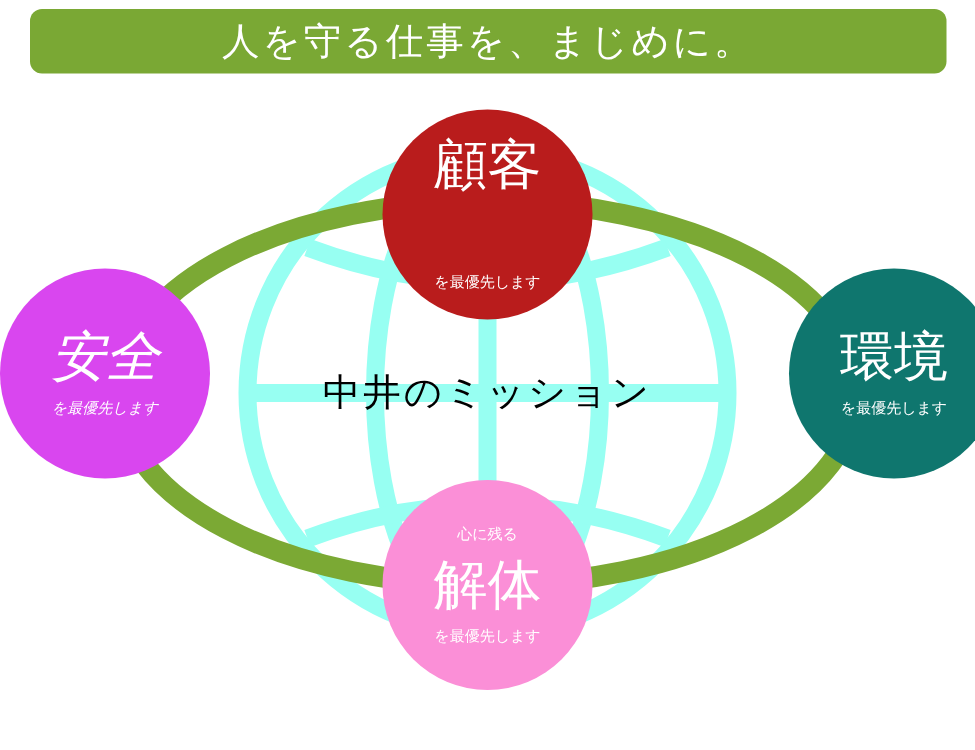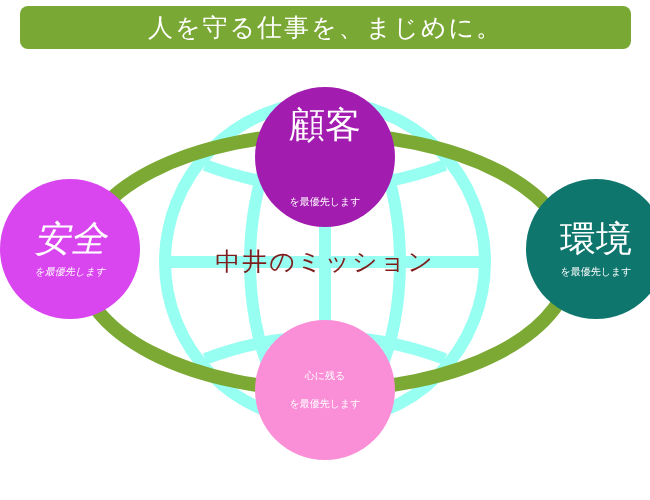--- a/index.html
+++ b/index.html
@@ -1,20 +1,20 @@
 <!DOCTYPE html>
 <html><head>
 <meta charset="utf-8">
 <style>
   html, body { margin:0; padding:0; background:#ffffff; }
   body { width:650px; height:500px; position:relative; overflow:hidden; font-family:"DejaVu Sans", sans-serif; }
   .banner { position:absolute; left:20px; top:6px; width:611px; height:43px; background:#7aa834; border-radius:8px; display:flex; align-items:center; justify-content:center; }
   .banner span { color:#ffffff; font-family:"DejaVu Serif", serif; font-size:25px; letter-spacing:2px; }
   svg.bg { position:absolute; left:0; top:0; }
-  .center-title { position:absolute; left:195px; top:245px; width:260px; text-align:center; font-family:"DejaVu Serif", serif; font-size:25px; color:#7f1d1d; letter-spacing:2px; }
+  .center-title { position:absolute; left:195px; top:245px; width:260px; text-align:center; font-family:"DejaVu Serif", serif; font-size:25px; color:#000000; letter-spacing:2px; }
   .node { position:absolute; width:140px; height:140px; border-radius:50%; display:flex; flex-direction:column; align-items:center; justify-content:center; color:#fff; }
   .node .big { font-size:36px; line-height:40px; }
   .node .small { font-size:10px; margin-top:6px;text-align:right; }
   .node .pre { font-size:10px; margin-bottom:8px; }
 </style>
 </head>
 <body>
 
 <div class="banner">
   <span>人を守る仕事を、まじめに。</span>
@@ -27,31 +27,32 @@
     <line x1="325" y1="102" x2="325" y2="422"></line>
     <line x1="165" y1="262" x2="485" y2="262"></line>
     <path d="M 205 165 Q 325 210 445 165"></path>
     <path d="M 205 359 Q 325 314 445 359"></path>
   </g>
   <ellipse cx="325" cy="262" rx="246" ry="128" fill="none" stroke="#7ba934" stroke-width="14"></ellipse>
 </svg>
 
 <div class="center-title">中井のミッション</div>
 
-<div class="node" style="left:255px; top:87px; background:#a21caf;gap:44px;">
+<div class="node" style="left:255px; top:73px; background:#b91c1c;gap:44px;">
   <span class="big">顧客</span>
   <span class="small">を最優先します</span>
 </div>
 
 <div class="node" style="left:0px; top:179px; background:#d946ef;font-style:italic;">
   <span class="big">安全</span>
   <span class="small">を最優先します</span>
 </div>
 
 <div class="node" style="left:526px; top:179px; background:#0f766e;">
   <span class="big">環境</span>
   <span class="small">を最優先します</span>
 </div>
 
 <div class="node" style="left:255px; top:320px; background:#fb8fd7;">
   <span class="pre">心に残る</span>
+  <span class="big">解体</span>
   <span class="small">を最優先します</span>
 </div>
 
 </body></html>

